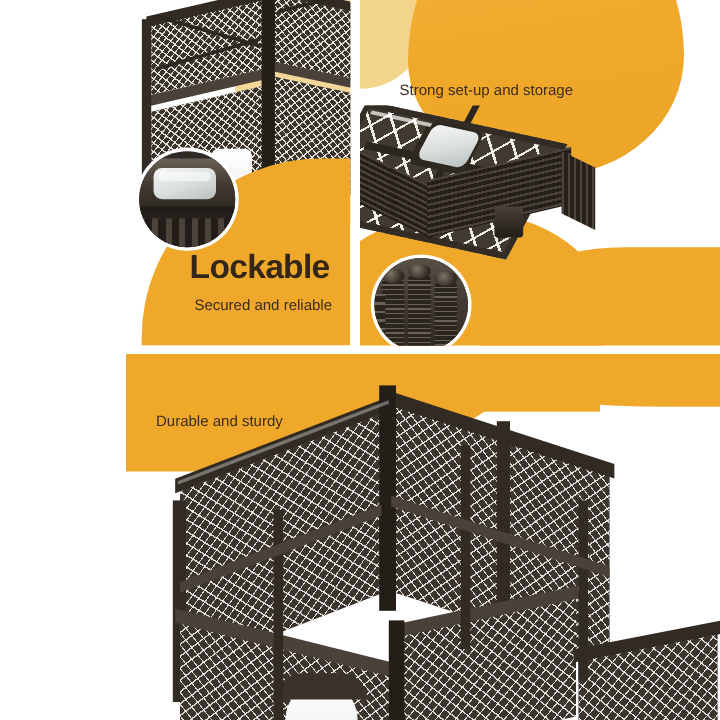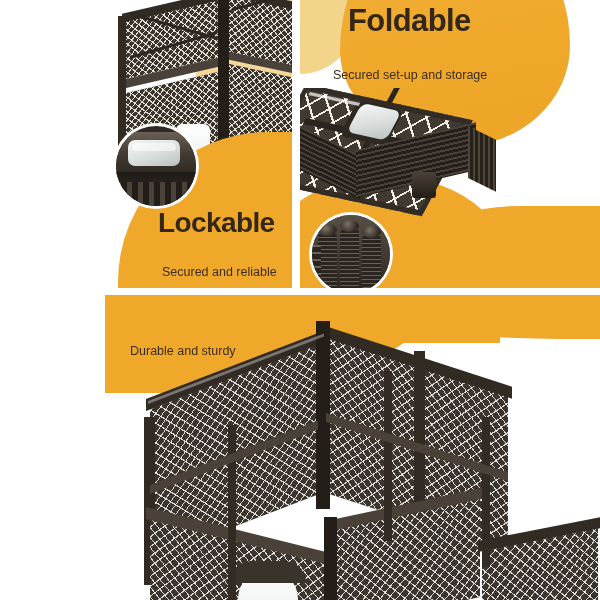--- a/index.html
+++ b/index.html
@@ -144,21 +144,21 @@
       <div class="abs" style="left:-6px;top:46px;width:96px;height:40px;background:linear-gradient(180deg,#1f1b16 0%,#3a332b 100%);"></div>
 
       <div class="abs latch" style="left:12px;top:14px;width:52px;height:26px;"></div>
       <div class="abs" style="left:16px;top:17px;width:44px;height:8px;background:rgba(255,255,255,.55);border-radius:5px;"></div>
 
       <div class="abs" style="left:0;top:56px;width:80px;height:24px;
                   background:repeating-linear-gradient(to right,#4b4339 0 5px,#221d18 5px 11px);"></div>
     </div>
 
     <h2 class="heading abs" style="left:158px;top:209px;font-size:28px;">Lockable</h2>
-    <p class="subheading abs" style="left:162px;top:265px;font-size:12.5px;">Secured and reliable</p>
+    <p class="subheading abs" style="left:162px;top:247px;font-size:12.5px;">Secured and reliable</p>
   </div>
 
   <div class="panel" id="panel-foldable" style="left:300px;top:0;width:300px;height:288px;">
 
     <div class="abs" style="left:-56px;top:-38px;width:112px;height:112px;border-radius:50%;background:#f3d48b;"></div>
 
     <div class="abs" style="left:40px;top:-92px;width:230px;height:238px;
                 border-radius:50% 50% 48% 52% / 60% 58% 42% 40%;
                 background:linear-gradient(170deg,#f3b63f 0%,#efa82a 55%,#eda526 100%);"></div>
 
@@ -205,22 +205,21 @@
       <div class="abs hinge-cap" style="left:6px;top:9px;width:19px;height:12px;"></div>
       <div class="abs hinge" style="left:28px;top:10px;width:19px;height:68px;"></div>
       <div class="abs hinge-cap" style="left:28px;top:5px;width:19px;height:12px;"></div>
       <div class="abs hinge" style="left:50px;top:16px;width:19px;height:62px;"></div>
       <div class="abs hinge-cap" style="left:50px;top:11px;width:19px;height:12px;"></div>
 
       <div class="abs" style="left:0px;top:30px;width:9px;height:48px;
                   background:repeating-linear-gradient(to bottom,#6a6055 0 2px,#2b251f 2px 7px);"></div>
     </div>
 
-    <h2 class="heading abs" style="left:48px;top:6px;font-size:31px;">Foldable</h2>
-    <p class="subheading abs" style="left:33px;top:68px;font-size:12.5px;">Secured set-up and storage</p>
+    <p class="subheading abs" style="left:33px;top:68px;font-size:12.5px;">Strong set-up and storage</p>
   </div>
 
   <div class="panel" id="panel-durable" style="left:0;top:295px;width:600px;height:305px;">
 
     <div class="abs" style="left:105px;top:0;width:395px;height:48px;background:#efa82a;"></div>
     <div class="abs" style="left:105px;top:0px;width:330px;height:98px;background:#efa82a;
                 border-bottom-right-radius:300px 120px;border-bottom-left-radius:0;"></div>
     <div class="abs" style="left:300px;top:-18px;width:300px;height:62px;background:#efa82a;
                 border-bottom-left-radius:260px 60px;"></div>
     <div class="abs" style="left:105px;top:0;width:40px;height:60px;background:#efa82a;"></div>

